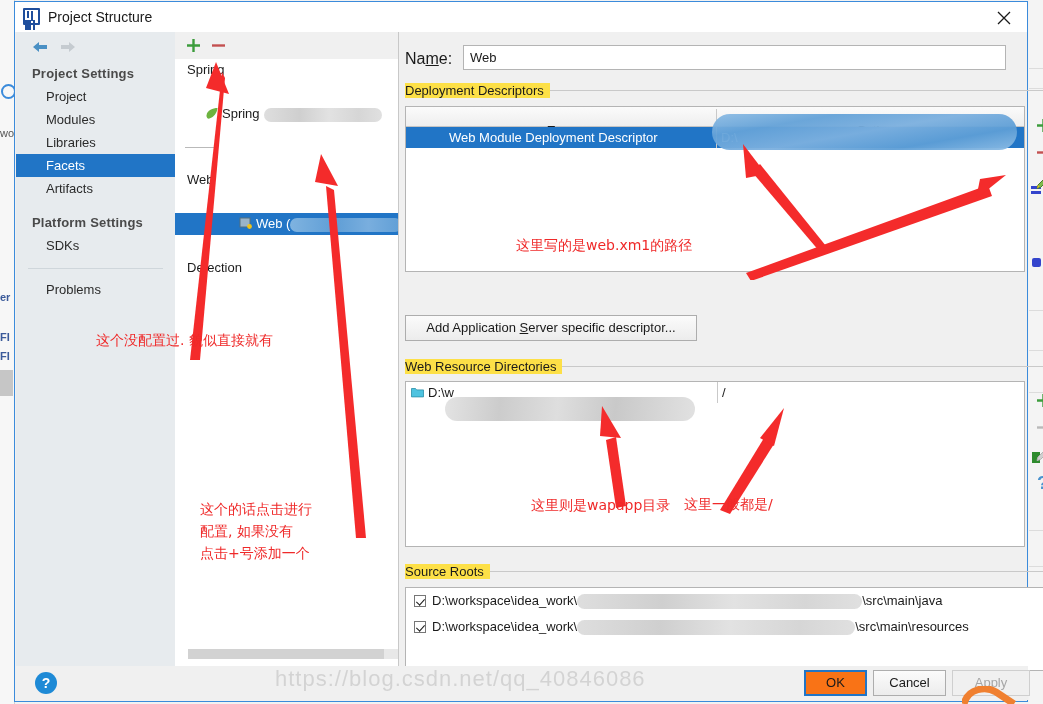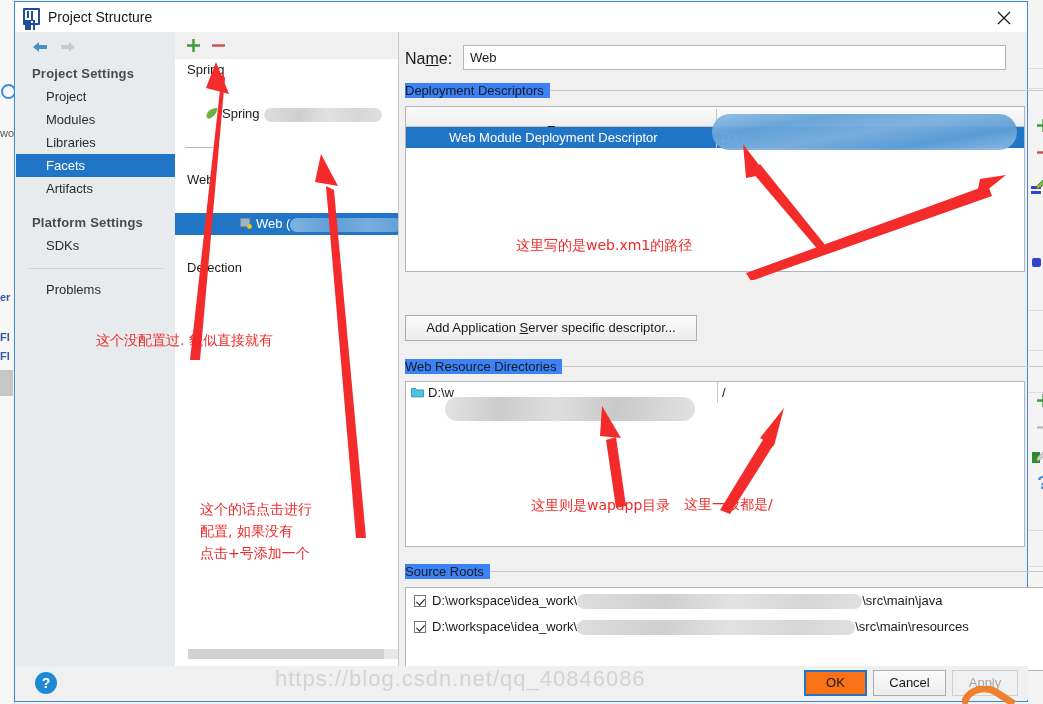--- a/index.html
+++ b/index.html
@@ -92,21 +92,21 @@
   .name-row{position:absolute;left:5px;top:13px;right:8px;height:26px;}
   .name-label{position:absolute;left:0;top:5px;font-size:16px;color:#1a1a1a;}
   .name-label u{text-decoration:underline;}
   .name-input{
     position:absolute;left:58px;top:0;right:12px;height:25px;
     background:#ffffff;border:1px solid #b4b4b4;box-sizing:border-box;
     font-family:"Liberation Sans",sans-serif;font-size:13px;color:#1a1a1a;
     padding:0 6px;line-height:23px;
   }
 
-  .group-title{position:absolute;font-size:13px;color:#1a1a1a;background:#3b82f6;padding-right:6px;z-index:2;}
+  .group-title{position:absolute;font-size:13px;color:#1a1a1a;background:#fde047;padding-right:6px;z-index:2;}
   .group-rule{position:absolute;height:1px;background:#c9c9c9;}
 
   .table-box{
     position:absolute;background:#ffffff;border:1px solid #b4b4b4;box-sizing:border-box;overflow:hidden;
   }
   .thead{height:19px;background:linear-gradient(180deg,#fbfbfb,#eeeeee);border-bottom:1px solid #c4c4c4;position:relative;}
   .th{position:absolute;top:15px;height:19px;line-height:19px;font-size:12.5px;color:#1a1a1a;text-align:center;}
   .th-div{position:absolute;top:2px;width:1px;height:15px;background:#c9c9c9;}
   .trow{position:relative;height:21px;line-height:21px;font-size:13px;}
   .trow.sel{background:#2175c6;color:#ffffff;}
@@ -360,21 +360,21 @@
       <div class="srow">
         <span class="cbx"></span><span>D:\workspace\idea_work\</span><span class="blur blur-grey" style="width:278px;height:15px;"></span><span>\src\main\resources</span>
       </div>
     </div>
   </div>
 
   <div class="footer">
     <span class="help-circle">?</span>
     <div class="btn default" style="left:788px;top:4px;width:63px;height:26px;line-height:22px;">OK</div>
     <div class="btn" style="left:857px;top:4px;width:73px;height:26px;line-height:24px;">Cancel</div>
-    <div class="btn disabled" style="left:936px;top:4px;width:66px;height:26px;line-height:24px;">Apply</div>
+    <div class="btn disabled" style="left:936px;top:4px;width:78px;height:26px;line-height:24px;">Apply</div>
   </div>
 </div>
 
 <svg class="arrow-svg" style="left:170px;top:60px;width:60px;height:300px;" viewBox="0 0 60 300">
   <path d="M52 12 L20 300 L30 300 L55 18 Z" fill="#f42b2b"></path>
   <path d="M46 2 L59 34 L36 28 Z" fill="#f42b2b"></path>
 </svg>
 
 <svg class="arrow-svg" style="left:300px;top:150px;width:90px;height:390px;" viewBox="0 0 90 390">
   <path d="M26 36 L56 388 L66 388 L34 40 Z" fill="#f42b2b"></path>

